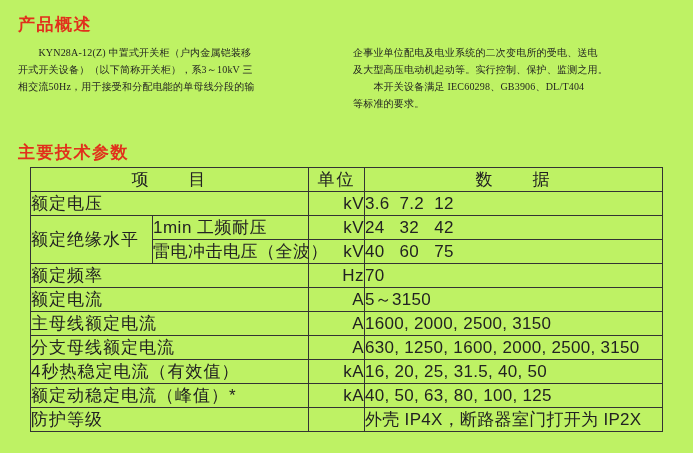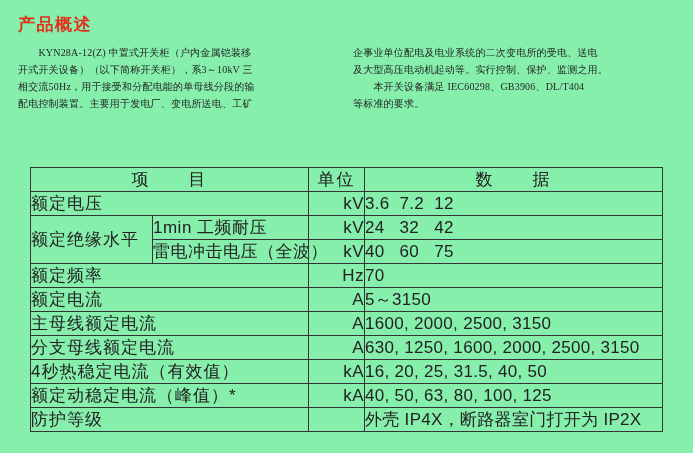--- a/index.html
+++ b/index.html
@@ -1,19 +1,19 @@
 <!DOCTYPE html>
 <html><head>
 <meta charset="utf-8">
 <style>
   html,body { margin:0; padding:0; background:#ffffff; }
   .page {
     position:relative;
     width:693px; height:453px;
-    background:#86efac;
+    background:#bef264;
     font-family:"Liberation Sans","DejaVu Sans",sans-serif;
     color:#1f1f1f;
     overflow:hidden;
   }
   .heading {
     position:absolute;
     left:18px;
     font-size:17px;
     line-height:19px;
     font-weight:bold;
@@ -65,30 +65,30 @@
 <body>
 
 <div class="page">
 
   <div class="heading" id="heading-overview">产品概述</div>
 
   <div class="col col-left">
     <div class="tline">　　KYN28A-12(Z) 中置式开关柜（户内金属铠装移</div>
     <div class="tline">开式开关设备）（以下简称开关柜），系3～10kV 三</div>
     <div class="tline">相交流50Hz，用于接受和分配电能的单母线分段的输</div>
-    <div class="tline">配电控制装置。主要用于发电厂、变电所送电、工矿</div>
   </div>
 
   <div class="col col-right">
     <div class="tline">企事业单位配电及电业系统的二次变电所的受电、送电</div>
     <div class="tline">及大型高压电动机起动等。实行控制、保护、监测之用。</div>
     <div class="tline">　　本开关设备满足 IEC60298、GB3906、DL/T404</div>
     <div class="tline">等标准的要求。</div>
   </div>
 
+  <div class="heading" id="heading-params">主要技术参数</div>
 
   <table class="params">
     <colgroup>
       <col style="width:122px">
       <col style="width:156px">
       <col style="width:56px">
       <col style="width:298px">
     </colgroup>
     <tbody>
       <tr>

